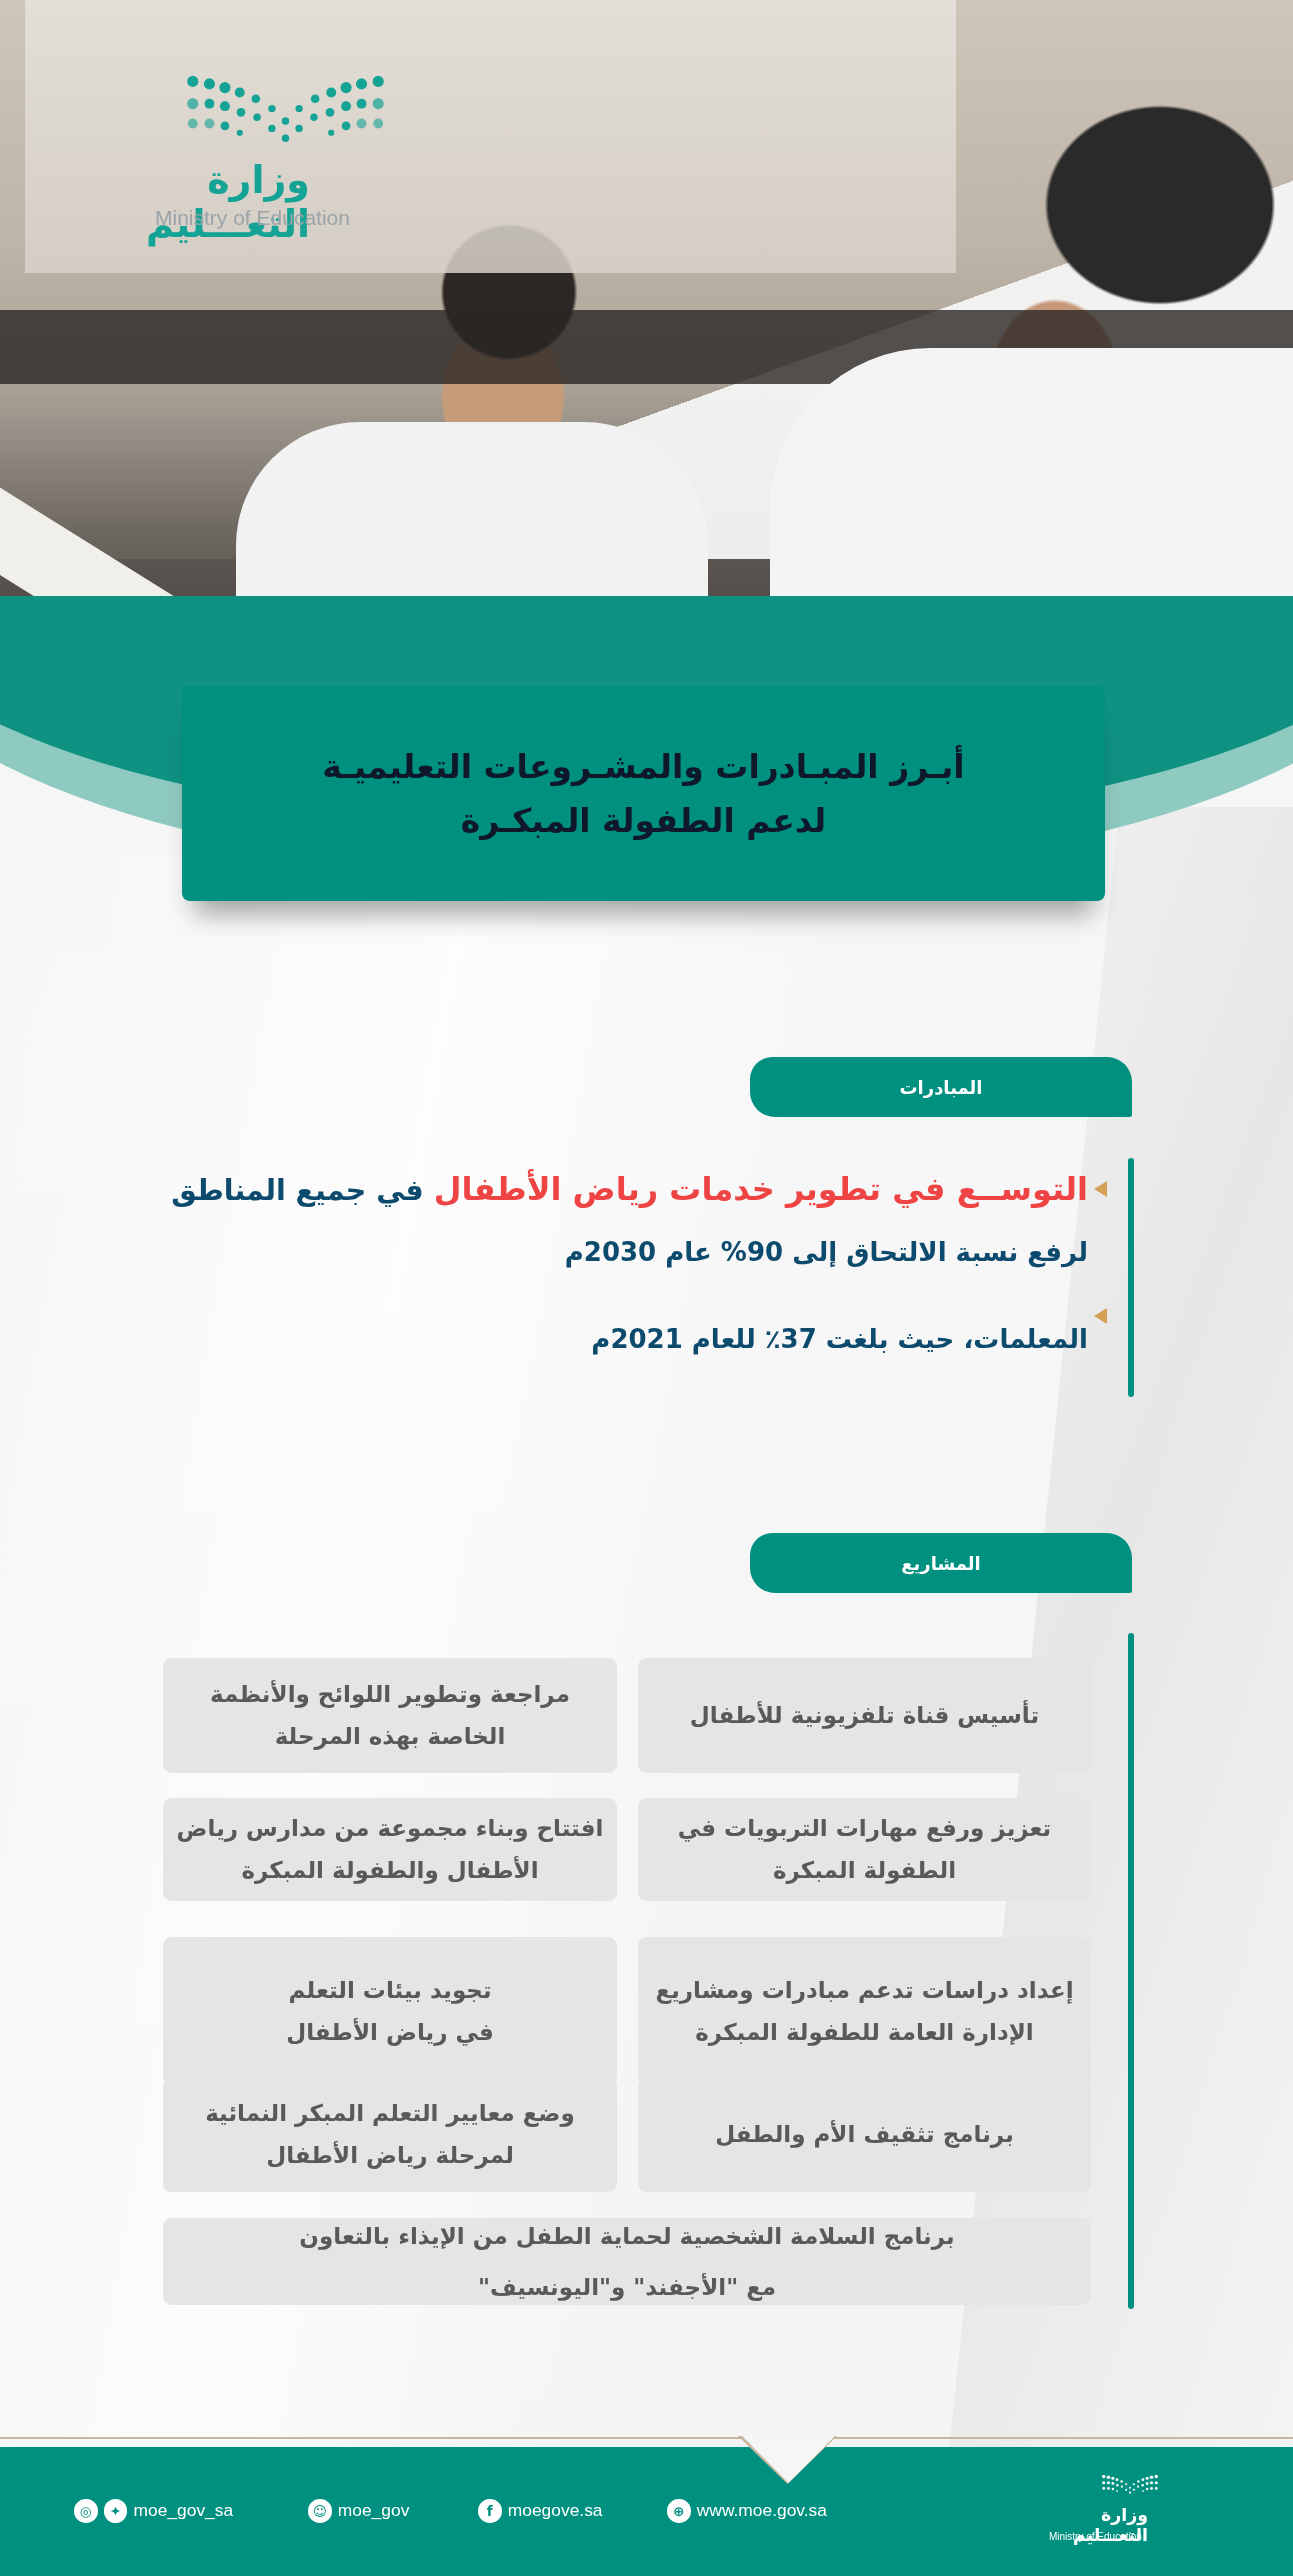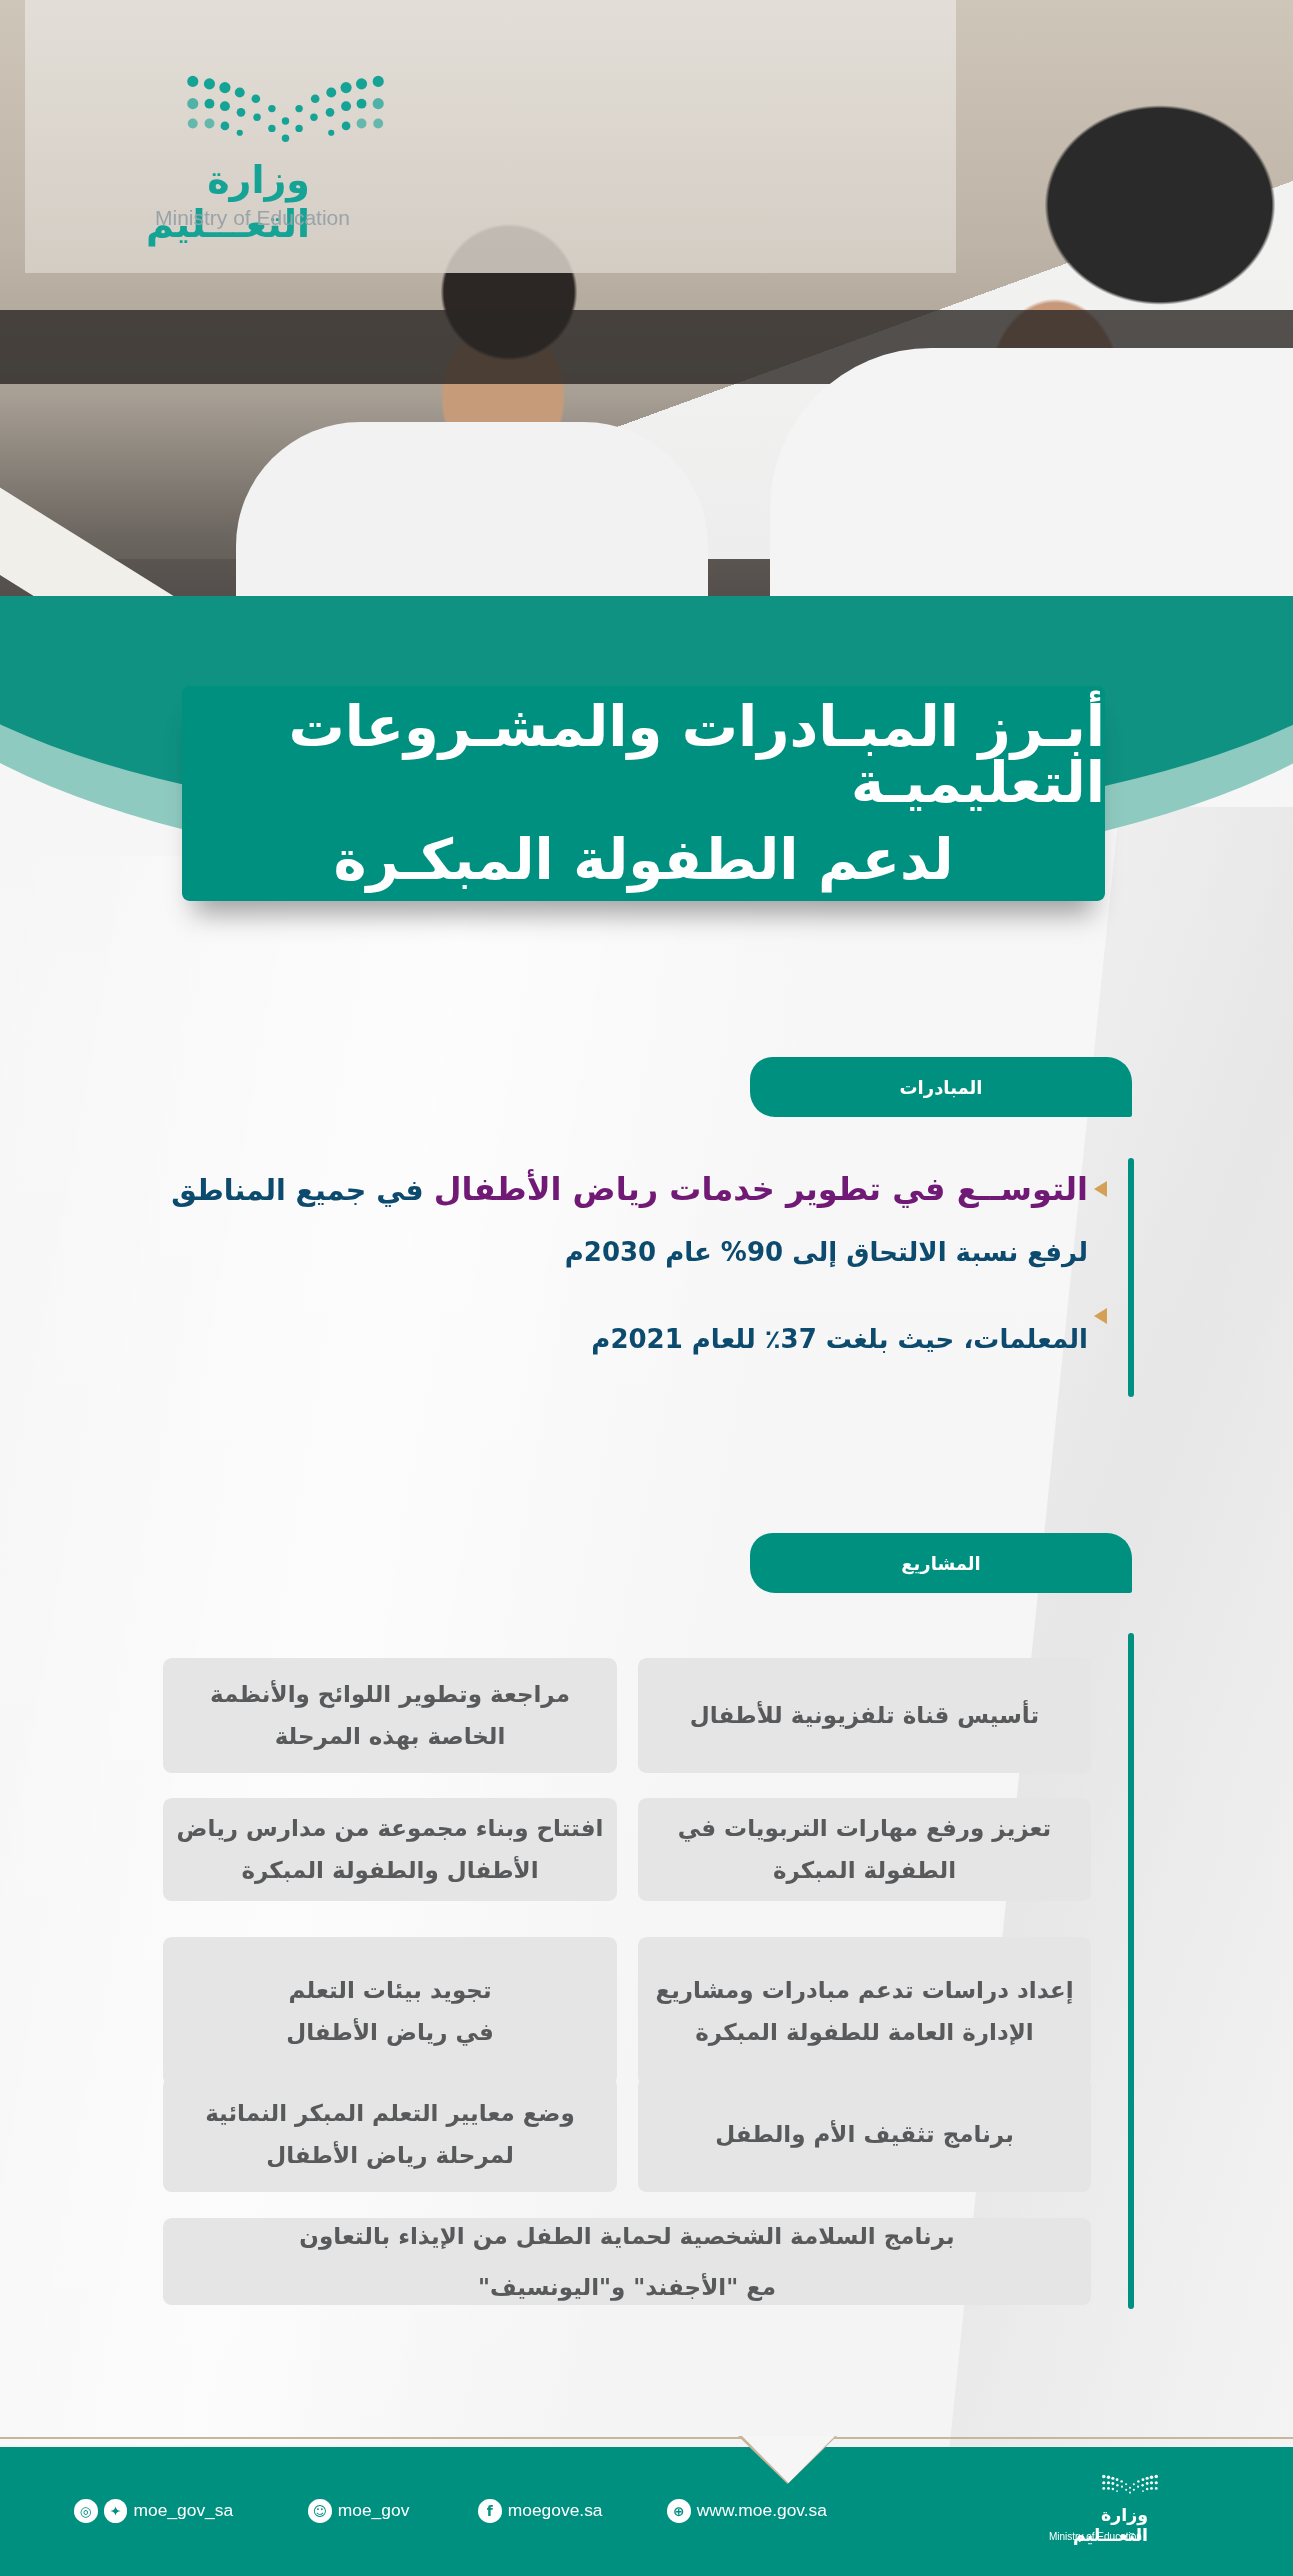--- a/index.html
+++ b/index.html
@@ -46,42 +46,42 @@
   .swoop-light{position:absolute;left:-124px;top:621px;width:1542px;height:261px;
     border-radius:0 0 50% 50% / 0 0 100% 100%;background:#8fcac1}
   .swoop-dark{position:absolute;left:-124px;top:596px;width:1542px;height:236px;
     border-radius:0 0 50% 50% / 0 0 100% 100%;background:#0f9282}
 
   
   .title-card{position:absolute;left:182px;top:686px;width:923px;height:215px;
     background:#009080;border-radius:7.4px;display:flex;flex-direction:column;
     align-items:center;justify-content:center;gap:21px;
     box-shadow:0 25px 25px -12.4px rgba(0,0,0,.35)}
-  .title-card span{color:#ffffff;font-weight:bold;font-size:56px;line-height:1;direction:rtl}
+  .title-card span{color:#0f172a;font-weight:bold;font-size:33px;line-height:1;direction:rtl}
 
   
   .section-tab{position:absolute;left:750px;width:382px;height:60px;background:#009080;
     border-radius:25px 25px 2.5px 2.5px / 30px 30px 2.5px 2.5px;
     border-top-left-radius:22.3px;border-bottom-left-radius:25px;border-top-right-radius:25px;border-bottom-right-radius:2.5px;
     display:flex;align-items:center;justify-content:center}
   .section-tab span{color:#fff;font-size:18px;font-weight:bold}
   .tab-initiatives{top:1057px}
   .tab-projects{top:1533px}
 
   
   .vline{position:absolute;left:1128px;width:5.6px;background:#009080;border-radius:3.7px}
   .vline-1{top:1158px;height:239px}
   .vline-2{top:1633px;height:676px}
 
   
   .initiative{position:absolute;right:205px;width:918px;direction:rtl;text-align:right}
   .initiative .line1,.initiative .line2{display:block;font-weight:bold;white-space:nowrap}
   .initiative .line1{font-size:28.5px;line-height:38px}
   .initiative .line2{font-size:26px;line-height:35px;margin-top:25px}
-  .initiative .hl{color:#701a75;font-size:32px}
+  .initiative .hl{color:#ef4444;font-size:32px}
   .initiative .txt{color:#0c4a6e}
   .init-1{top:1170px}
   .init-2{top:1297px}
   .bullet{position:absolute;right:-18.6px;top:11.2px;width:0;height:0;
     border-top:8px solid transparent;border-bottom:8px solid transparent;border-right:13.7px solid #d4a055}
 
   
   .card{position:absolute;background:#e5e5e5;border-radius:8.7px;display:flex;flex-direction:column;
     align-items:center;justify-content:center;gap:15px;direction:rtl;text-align:center}
   .card span{display:block;font-size:23px;font-weight:bold;color:#58595b;line-height:27px;white-space:nowrap}

